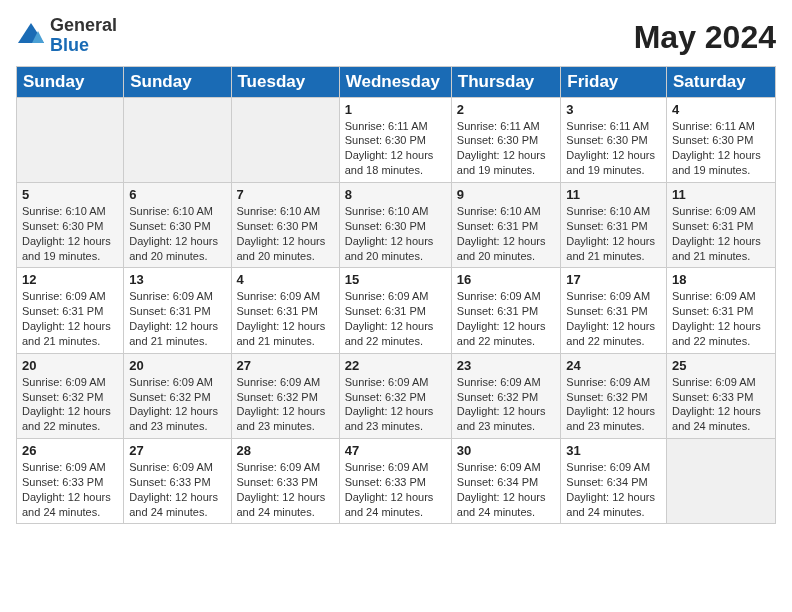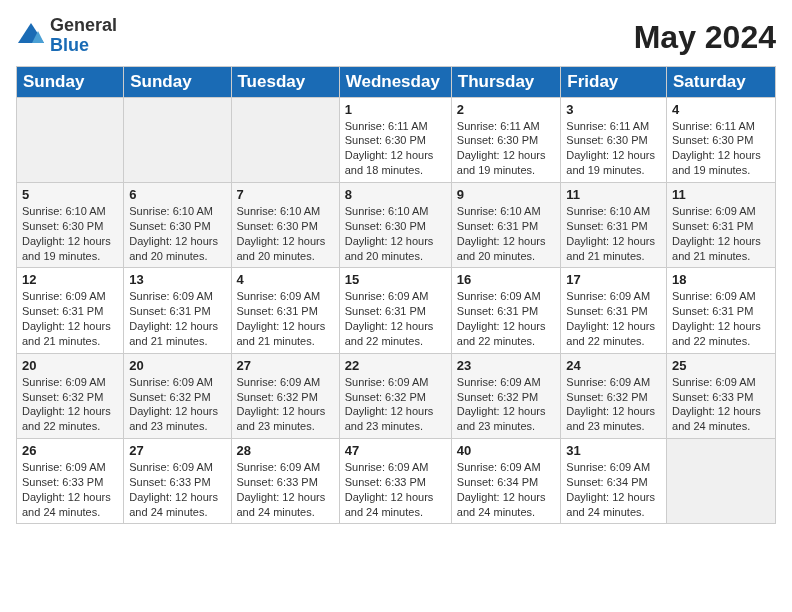--- a/index.html
+++ b/index.html
@@ -338,21 +338,21 @@
 and 24 minutes.</div>
         </td>
         <td>
           <div class="day-number">47</div>
           <div class="day-info" style="white-space: pre-line;">Sunrise: 6:09 AM
 Sunset: 6:33 PM
 Daylight: 12 hours
 and 24 minutes.</div>
         </td>
         <td>
-          <div class="day-number">40</div>
+          <div class="day-number">30</div>
           <div class="day-info" style="white-space: pre-line;">Sunrise: 6:09 AM
 Sunset: 6:34 PM
 Daylight: 12 hours
 and 24 minutes.</div>
         </td>
         <td>
           <div class="day-number">31</div>
           <div class="day-info" style="white-space: pre-line;">Sunrise: 6:09 AM
 Sunset: 6:34 PM
 Daylight: 12 hours

